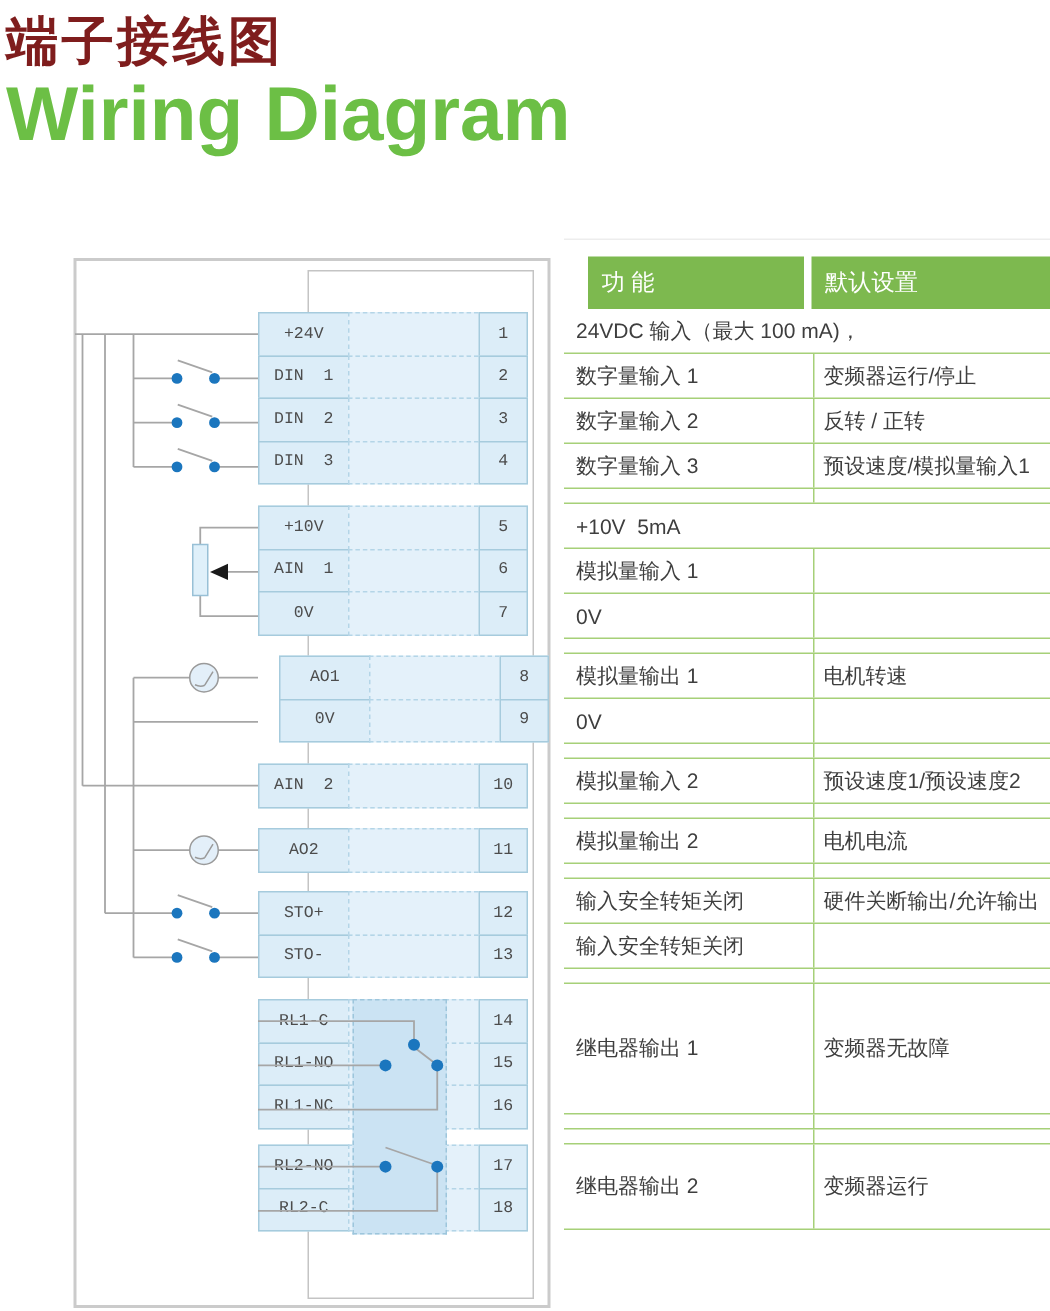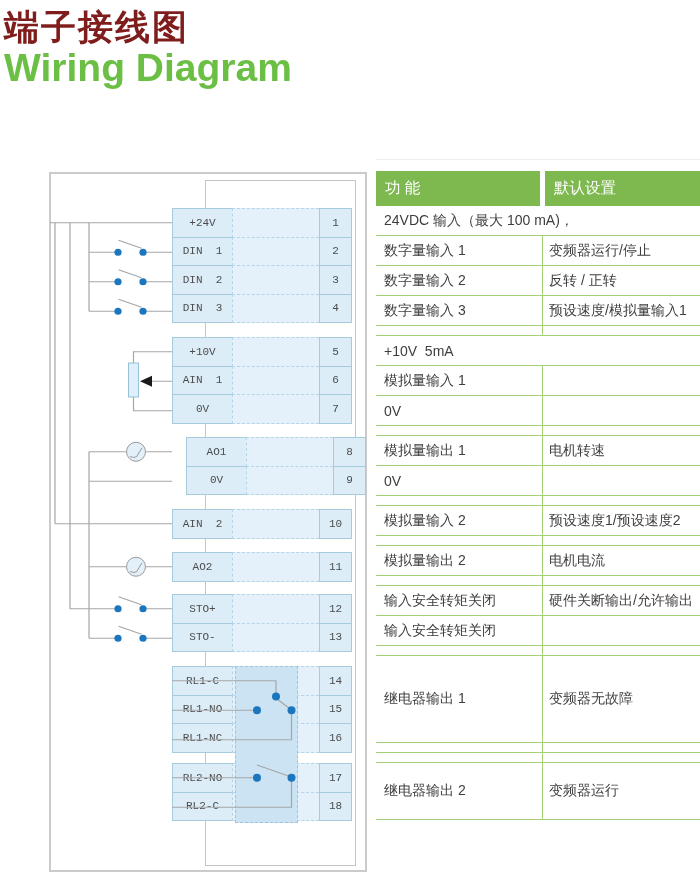--- a/index.html
+++ b/index.html
@@ -1,21 +1,21 @@
 <!DOCTYPE html>
 <html><head>
 <meta charset="utf-8">
 <style>
   html,body{margin:0;padding:0;background:#ffffff;}
   body{font-family:"Liberation Sans","DejaVu Sans",sans-serif;}
   .stage{position:relative;width:700px;height:874px;background:#fff;overflow:hidden;}
 
   
   .title-zh{position:absolute;left:4px;top:4px;font-size:35px;font-weight:700;color:#7f1d1d;letter-spacing:2px;}
-  .title-en{position:absolute;left:4px;top:46px;font-size:39px;font-weight:600;color:#6cbf45;}
+  .title-en{position:absolute;left:4px;top:46px;font-size:51px;font-weight:600;color:#6cbf45;}
 
   
   .outer-box{position:absolute;left:49px;top:172px;width:314px;height:696px;border:2px solid #cbcbcb;}
   .inner-box{position:absolute;left:205px;top:180px;width:149px;height:684px;border:1px solid #c4c4c4;background:#fff;}
 
   
   .t-group{position:absolute;left:172px;width:180px;}
   .t-row{display:flex;height:29.5px;box-sizing:border-box;margin-top:-1px;font-family:Liberation Mono, monospace;}
   .t-group .t-row:first-child{margin-top:0;}
   .t-label{width:61px;box-sizing:border-box;background:#dcedf8;border:1px solid #a6cbdd;
@@ -29,21 +29,21 @@
              background:#cbe3f3;border:1px dashed #9dc6dc;}
 
   .wires{position:absolute;left:0;top:0;pointer-events:none;}
 
   
   .t-table{position:absolute;left:376px;top:171px;width:324px;font-size:14px;color:#3e3e3e;}
   .table-topline{position:absolute;left:376px;top:159px;width:324px;height:1px;background:#ededed;}
   .thead{display:flex;height:35px;}
   .th{background:#7db94f;color:#fff;font-size:15.5px;display:flex;align-items:center;
       padding-left:9px;box-sizing:border-box;white-space:pre;}
-  .th.c1h{width:164px;}
+  .th.c1h{width:144px;margin-left:16px;}
   .th-gap{width:5px;background:#fff;}
   .th.c2h{flex:1;}
   .tr{display:flex;box-sizing:border-box;border-bottom:1px solid #a6d078;}
   .tr .c1{width:167px;box-sizing:border-box;border-right:1px solid #a6d078;
           display:flex;align-items:center;padding-left:8px;white-space:pre;}
   .tr .c2{flex:1;display:flex;align-items:center;padding-left:6px;white-space:pre;}
   .tr .c1.full{width:100%;border-right:none;}
   .k-row{height:30px;}
   .k-span{height:30px;}
   .k-gap{height:10px;}

